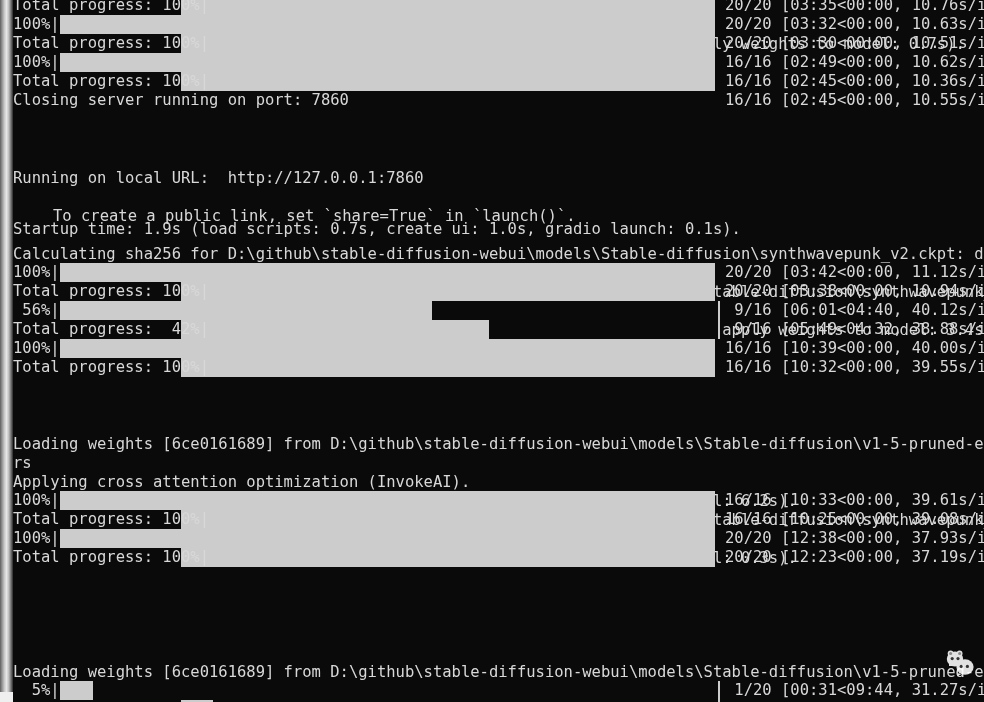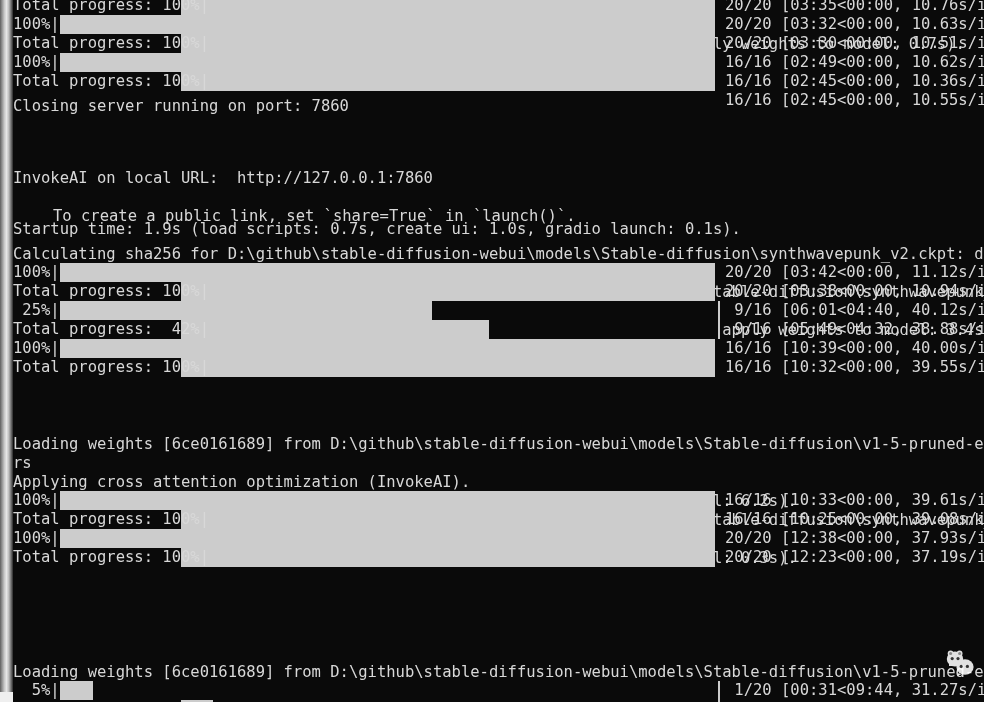--- a/index.html
+++ b/index.html
@@ -120,21 +120,21 @@
 
   <div id="scrollbar">
     <div id="scrollbar-thumb"></div>
   </div>
 
   <div id="console">
 
   <div class="row" style="top: -3px;">DiffusionWrapper has 859.52 M params.</div>
       <div class="row" style="top: 16px;">Applying cross attention optimization (InvokeAI).</div>
       <div class="row" style="top: 35px;">Model loaded in 1.3s (load weights from disk: 0.2s, create model: 0.4s, apply weights to model: 0.7s).</div>
-      <div class="row" style="top: 169px;">InvokeAI on local URL:  http://127.0.0.1:7860</div>
+      <div class="row" style="top: 169px;">Running on local URL:  http://127.0.0.1:7860</div>
       <div class="row" style="top: 207px; padding-left: 40px;">To create a public link, set `share=True` in `launch()`.</div>
       <div class="row" style="top: 220px;">Startup time: 1.9s (load scripts: 0.7s, create ui: 1.0s, gradio launch: 0.1s).</div>
       <div class="row" style="top: 245px;">Calculating sha256 for D:\github\stable-diffusion-webui\models\Stable-diffusion\synthwavepunk_v2.ckpt: dc4c67171e2eb64b1</div>
       <div class="row" style="top: 264px;">a79da7fde1cb3fcbef65364b12c8f5e30a0141fd8c88233</div>
       <div class="row" style="top: 283px;">Loading weights [dc4c67171e] from D:\github\stable-diffusion-webui\models\Stable-diffusion\synthwavepunk_v2.ckpt</div>
       <div class="row" style="top: 302px;">Applying cross attention optimization (InvokeAI).</div>
       <div class="row" style="top: 321px;">Weights loaded in 6.2s (calculate hash: 1.8s, load weights from disk: 0.9s, apply weights to model: 3.4s).</div>
       <div class="row" style="top: 435px;">Loading weights [6ce0161689] from D:\github\stable-diffusion-webui\models\Stable-diffusion\v1-5-pruned-emaonly.safetenso</div>
       <div class="row" style="top: 454px;">rs</div>
       <div class="row" style="top: 473px;">Applying cross attention optimization (InvokeAI).</div>
@@ -153,31 +153,31 @@
       <div class="stat" style="top: 15px; left: 712px;">20/20 [03:32&lt;00:00, 10.63s/it]</div>
       <div class="bar" style="top: 34px; left: 0px; width: 702px;"></div>
       <div class="onbar" style="top: 34px; left: 0px; width: 168px;">Total progress: 100%|</div>
       <div class="stat" style="top: 34px; left: 712px;">20/20 [03:30&lt;00:00, 10.51s/it]</div>
       <div class="bar" style="top: 53px; left: 0px; width: 702px;"></div>
       <div class="onbar" style="top: 53px; left: 0px; width: 47px;">100%|</div>
       <div class="stat" style="top: 53px; left: 712px;">16/16 [02:49&lt;00:00, 10.62s/it]</div>
       <div class="bar" style="top: 72px; left: 0px; width: 702px;"></div>
       <div class="onbar" style="top: 72px; left: 0px; width: 168px;">Total progress: 100%|</div>
       <div class="stat" style="top: 72px; left: 712px;">16/16 [02:45&lt;00:00, 10.36s/it]</div>
-      <div class="onbar" style="top: 97px; left: 0px; width: 290px;">Closing server running on port: 7860</div>
+      <div class="onbar" style="top: 91px; left: 0px; width: 290px;">Closing server running on port: 7860</div>
       <div class="stat" style="top: 91px; left: 712px;">16/16 [02:45&lt;00:00, 10.55s/it]</div>
       <div class="bar" style="top: 263px; left: 0px; width: 702px;"></div>
       <div class="onbar" style="top: 263px; left: 0px; width: 47px;">100%|</div>
       <div class="stat" style="top: 263px; left: 712px;">20/20 [03:42&lt;00:00, 11.12s/it]</div>
       <div class="bar" style="top: 282px; left: 0px; width: 702px;"></div>
       <div class="onbar" style="top: 282px; left: 0px; width: 168px;">Total progress: 100%|</div>
       <div class="stat" style="top: 282px; left: 712px;">20/20 [03:38&lt;00:00, 10.94s/it]</div>
       <div class="bar" style="top: 301px; left: 0px; width: 419px;"></div>
       <div class="bar-gap" style="top: 301px; left: 419px; width: 283px;"></div>
-      <div class="onbar" style="top: 301px; left: 0px; width: 47px;"> 25%|</div>
+      <div class="onbar" style="top: 301px; left: 0px; width: 47px;"> 56%|</div>
       <div class="pipe" style="top: 301px; left: 705px;"></div>
       <div class="stat" style="top: 301px; left: 712px;"> 9/16 [06:01&lt;04:40, 40.12s/it]</div>
       <div class="bar" style="top: 320px; left: 0px; width: 476px;"></div>
       <div class="bar-gap" style="top: 320px; left: 476px; width: 226px;"></div>
       <div class="onbar" style="top: 320px; left: 0px; width: 168px;">Total progress:  42%|</div>
       <div class="pipe" style="top: 320px; left: 705px;"></div>
       <div class="stat" style="top: 320px; left: 712px;"> 9/16 [05:49&lt;04:32, 38.88s/it]</div>
       <div class="bar" style="top: 339px; left: 0px; width: 702px;"></div>
       <div class="onbar" style="top: 339px; left: 0px; width: 47px;">100%|</div>
       <div class="stat" style="top: 339px; left: 712px;">16/16 [10:39&lt;00:00, 40.00s/it]</div>

